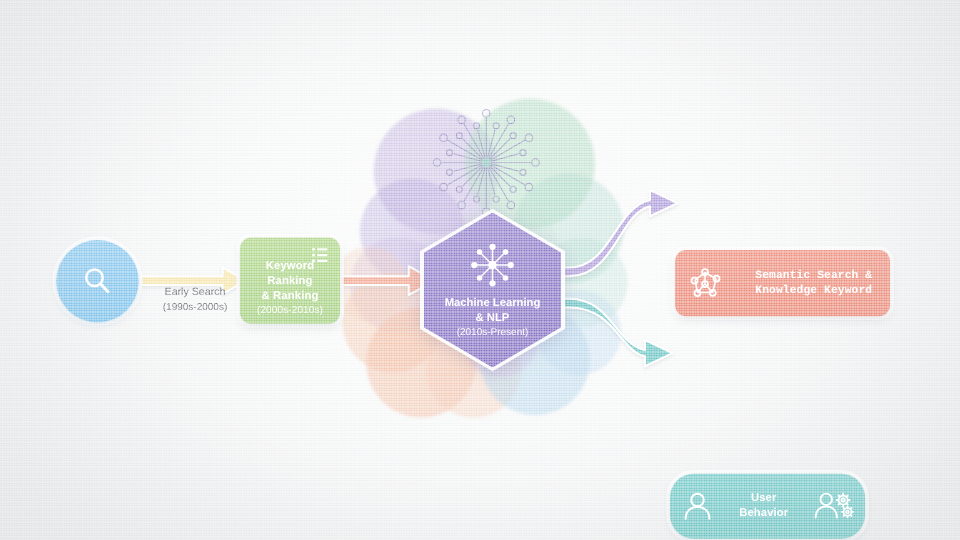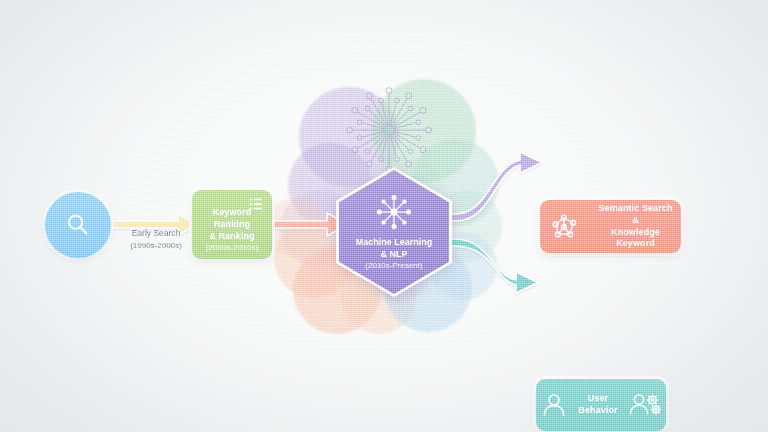--- a/index.html
+++ b/index.html
@@ -274,21 +274,21 @@
         </g>
       </svg>
       <div class="hex-label">
         <div>Machine Learning</div>
         <div>&amp; NLP</div>
         <div class="t-sub">(2010s-Present)</div>
       </div>
     </div>
   </div>
 
-  <div class="node box box-salmon" style="left:540px;top:131px;width:141px;height:53px;gap:10px;">
+  <div class="node box box-salmon" style="left:540px;top:131px;width:172px;height:53px;gap:10px;font-family:Liberation Mono, monospace;">
     <svg class="side-icon" width="30" height="28" viewBox="0 0 30 28" style="margin-left:10px;">
       <g stroke="#ffffff" stroke-width="1.25" fill="none">
         <line x1="6" y1="11" x2="14" y2="5"></line>
         <line x1="14" y1="5" x2="23" y2="10"></line>
         <line x1="6" y1="11" x2="8" y2="21"></line>
         <line x1="8" y1="21" x2="20" y2="21"></line>
         <line x1="20" y1="21" x2="23" y2="10"></line>
         <line x1="14" y1="5" x2="14" y2="14"></line>
         <line x1="8" y1="21" x2="14" y2="14"></line>
         <line x1="20" y1="21" x2="14" y2="14"></line>
@@ -301,21 +301,21 @@
         <circle cx="8" cy="21.4" r="2.4"></circle>
           <circle cx="20.2" cy="21.2" r="2.4"></circle>
       </g>
     </svg>
     <div class="label t1" style="flex:1;">
       <div>Semantic Search &amp;</div>
       <div>Knowledge Keyword</div>
     </div>
   </div>
 
-  <div class="node box box-teal" style="left:536px;top:257px;width:130px;height:52px;gap:6px;">
+  <div class="node box box-teal" style="left:536px;top:257px;width:156px;height:52px;gap:6px;border-radius:19px;">
     <svg class="side-icon" width="28" height="28" viewBox="0 0 28 28" style="margin-left:8px;">
       <circle cx="14" cy="9" r="5" fill="none" stroke="#ffffff" stroke-width="1.6"></circle>
       <path d="M4.5,24 C4.5,17.4 9,14.6 14,14.6 C19,14.6 23.5,17.4 23.5,24" fill="none" stroke="#ffffff" stroke-width="1.6" stroke-linecap="round"></path>
     </svg>
     <div class="label t1" style="flex:1;">
       <div>User Behavior</div>
     </div>
     <svg class="side-icon" width="34" height="28" viewBox="0 0 34 28" style="margin-right:8px;">
       <circle cx="11" cy="8.5" r="4.6" fill="none" stroke="#ffffff" stroke-width="1.5"></circle>
       <path d="M2.5,23 C2.5,17 6.5,14.2 11,14.2 C15.5,14.2 19.5,17 19.5,23" fill="none" stroke="#ffffff" stroke-width="1.5" stroke-linecap="round"></path>

